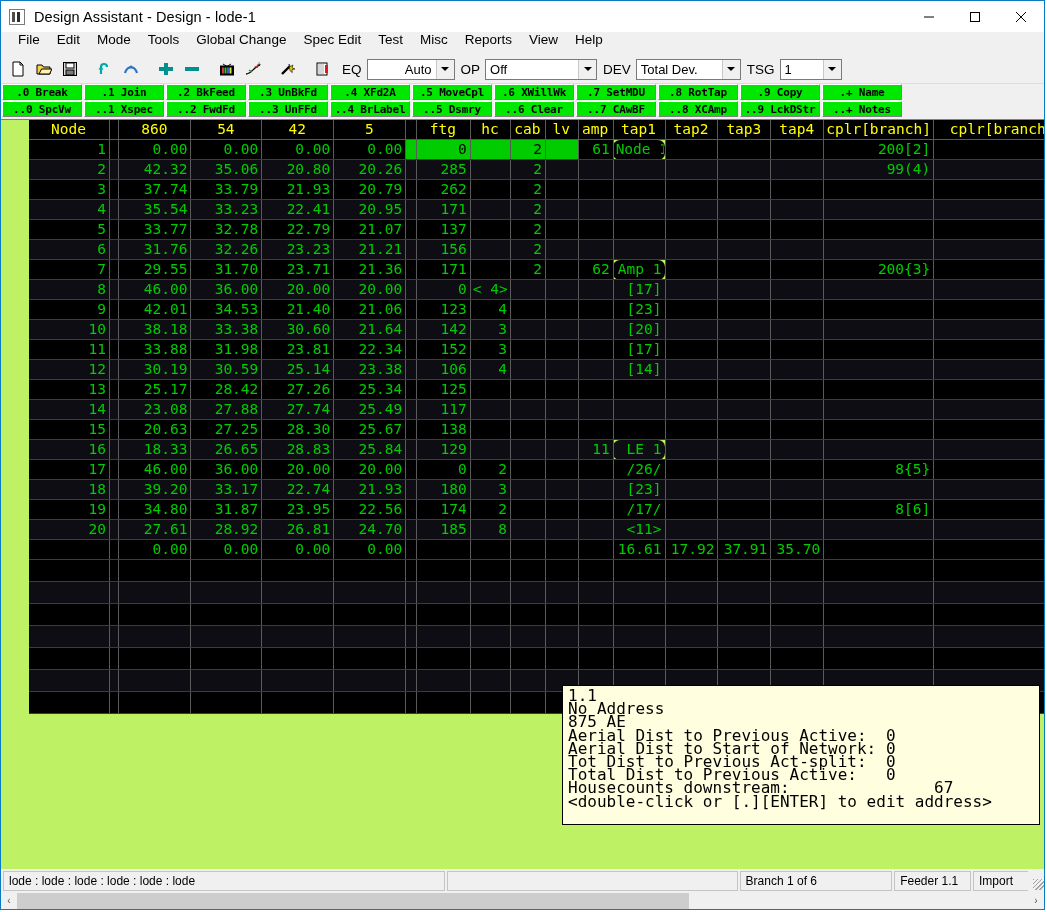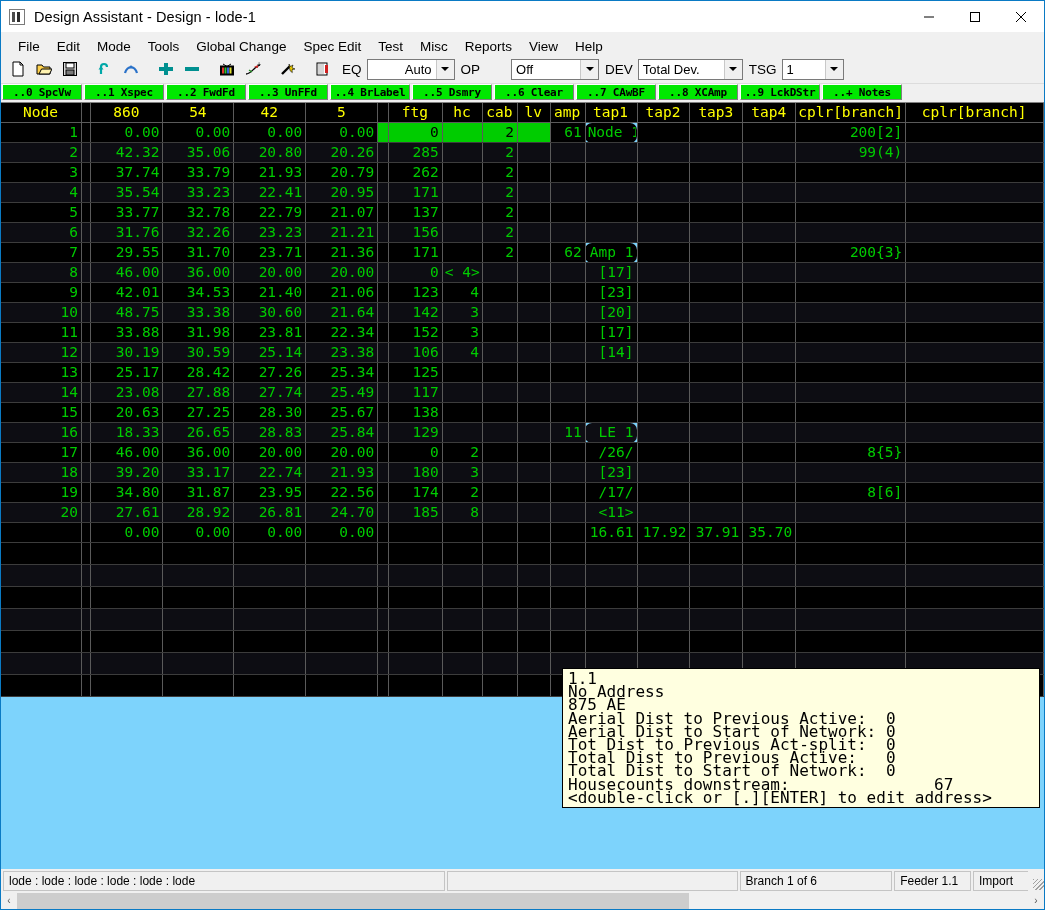--- a/index.html
+++ b/index.html
@@ -31,21 +31,21 @@
     background:linear-gradient(90deg,#4d4d4d 0 3px,#ffffff 3px 5px,#2e2e2e 5px 8px,#ffffff 8px 11px);}
   .titlebar .ttl{font-size:14.5px;color:#000;letter-spacing:0.1px;}
   .wbtns{position:absolute;right:0;top:0;height:31px;display:flex;}
   .wbtn{width:46px;height:31px;display:flex;align-items:center;justify-content:center;
         background:#fff;cursor:default;}
   .wbtn svg{display:block;}
 
   
   .menubar{
     height:22px;min-height:22px;background:#f0f0f0;
-    display:flex;align-items:flex-end;padding-left:9px;
+    display:flex;align-items:flex-start;padding-left:9px;
     border-bottom:1px solid #f0f0f0;
   }
   .menu{font-size:13.5px;color:#000;padding:0 9px 0 8px;white-space:nowrap;}
 
   
   .toolbar{
     height:28px;min-height:28px;background:#f0f0f0;
     display:flex;align-items:center;padding-left:4px;gap:0;
     border-bottom:1px solid #dcdcdc;
   }
@@ -64,43 +64,44 @@
   .combo .cv{font-size:13px;color:#000;padding:0 4px;flex:1;white-space:nowrap;overflow:hidden;}
   .combo .carrow{
     width:17px;height:19px;border-left:1px solid #c8c8c8;background:#f0f0f0;
     display:flex;align-items:center;justify-content:center;
   }
   .combo .carrow i{
     display:block;width:0;height:0;border-left:4px solid transparent;
     border-right:4px solid transparent;border-top:4px solid #000;
   }
   #combo-eq{width:88px;text-align:right;}
-  #combo-op{width:88px;margin-left:26px;}
+  #combo-op{width:112px;}
   #combo-dev{width:105px;}
   #combo-tsg{width:62px;}
 
   
   .fkwrap{background:#f0f0f0;padding:0 0 1px 1px;}
   .fkrow{display:flex;height:16px;margin-bottom:1px;}
   .fkey{
     background:#00e800;color:#000;
     font-family:"DejaVu Sans Mono","Liberation Mono",monospace;
     font-size:11px;font-weight:bold;
     display:flex;align-items:center;justify-content:center;
     border-top:1px solid #ffffff;border-left:1px solid #ffffff;
     border-right:1px solid #808080;border-bottom:1px solid #808080;
     box-sizing:border-box;margin-right:2px;white-space:nowrap;
     letter-spacing:-0.2px;
   }
   .fkw{width:80px;}
 
   
   .gridwrap{
-    flex:1;position:relative;background:#7dd3fc;overflow:hidden;
+    flex:1;position:relative;background:#bef264;overflow:hidden;
     border-top:1px solid #808080;
+    padding-left:28px;
   }
   table.grid{border-collapse:collapse;width:1043px;table-layout:fixed;}
   table.grid td,table.grid th{
     font-family:"DejaVu Sans Mono","Liberation Mono",monospace;
     font-size:14.5px;line-height:19px;height:19px;
     border-right:1px solid #5a5a5a;border-bottom:1px solid #3c3c3c;
     padding:0 3px 0 2px;box-sizing:border-box;overflow:hidden;
     white-space:nowrap;text-align:right;color:#00cc00;
   }
   table.grid th{
@@ -306,20 +307,33 @@
     <span class="tblabel">TSG</span>
     <div class="combo" id="combo-tsg">
       <span class="cv">1</span>
       <span class="carrow">
           <i></i>
         </span>
     </div>
   </div>
 
   <div class="fkwrap">
+    <div class="fkrow">
+      <div class="fkey fkw">.0 Break</div>
+      <div class="fkey fkw">.1 Join</div>
+      <div class="fkey fkw">.2 BkFeed</div>
+      <div class="fkey fkw">.3 UnBkFd</div>
+      <div class="fkey fkw">.4 XFd2A</div>
+      <div class="fkey fkw">.5 MoveCpl</div>
+      <div class="fkey fkw">.6 XWillWk</div>
+      <div class="fkey fkw">.7 SetMDU</div>
+      <div class="fkey fkw">.8 RotTap</div>
+      <div class="fkey fkw">.9 Copy</div>
+      <div class="fkey fkw">.+ Name</div>
+    </div>
     <div class="fkrow">
       <div class="fkey fkw">..0 SpcVw</div>
       <div class="fkey fkw">..1 Xspec</div>
       <div class="fkey fkw">..2 FwdFd</div>
       <div class="fkey fkw">..3 UnFFd</div>
       <div class="fkey fkw">..4 BrLabel</div>
       <div class="fkey fkw">..5 Dsmry</div>
       <div class="fkey fkw">..6 Clear</div>
       <div class="fkey fkw">..7 CAwBF</div>
       <div class="fkey fkw">..8 XCAmp</div>
@@ -549,21 +563,21 @@
             <td class="c-center">[23]</td>
             <td class="c-center"></td>
             <td class="c-center"></td>
             <td class="c-center"></td>
             <td></td>
             <td></td>
           </tr>
           <tr class="r-odd">
             <td>10</td>
             <td class="spacer"></td>
-            <td>48.75</td>
+            <td>38.18</td>
             <td>33.38</td>
             <td>30.60</td>
             <td>21.64</td>
             <td class="spacer"></td>
             <td>142</td>
             <td>3</td>
             <td></td>
             <td></td>
             <td></td>
             <td class="c-center">[20]</td>
@@ -963,21 +977,20 @@
     </div>
 
     <div class="infopanel">
       <div>1.1</div>
       <div>No Address</div>
       <div>875 AE</div>
       <div>Aerial Dist to Previous Active:  0</div>
       <div>Aerial Dist to Start of Network: 0</div>
       <div>Tot Dist to Previous Act-split:  0</div>
       <div>Total Dist to Previous Active:   0</div>
-      <div>Total Dist to Start of Network:  0</div>
       <div>Housecounts downstream:               67</div>
       <div>&lt;double-click or [.][ENTER] to edit address&gt;</div>
     </div>
   </div>
 
   <div class="statusbar">
     <div class="spane sp1">lode : lode : lode : lode : lode : lode</div>
     <div class="spane sp2"></div>
     <div class="spane sp3">Branch 1 of 6</div>
     <div class="spane sp4">Feeder 1.1</div>

